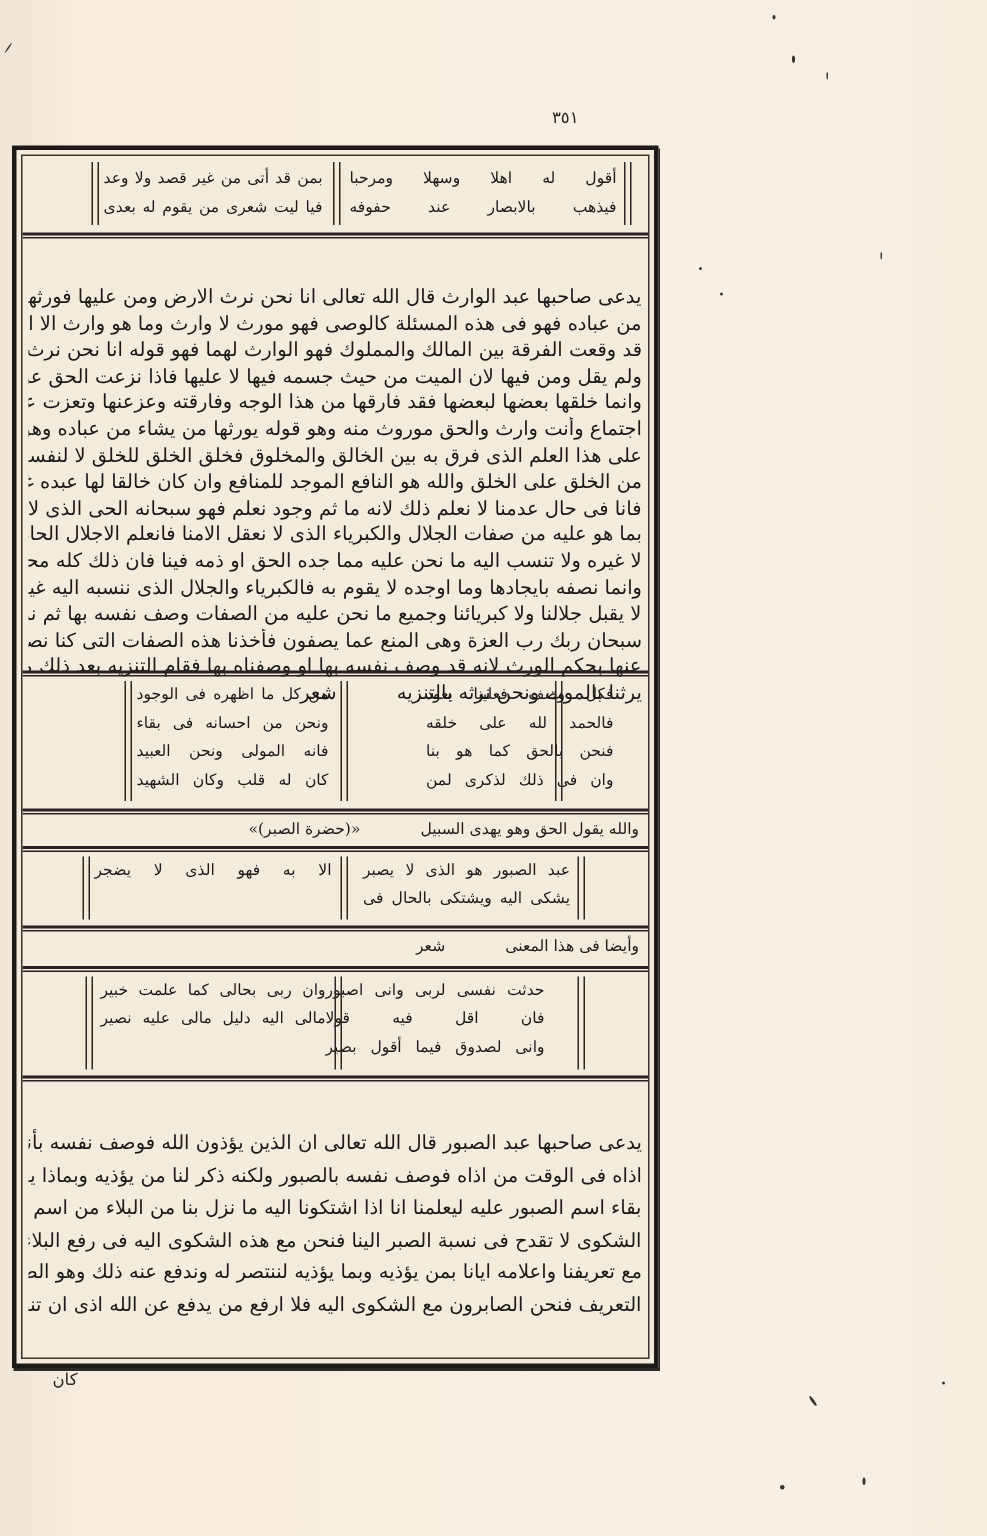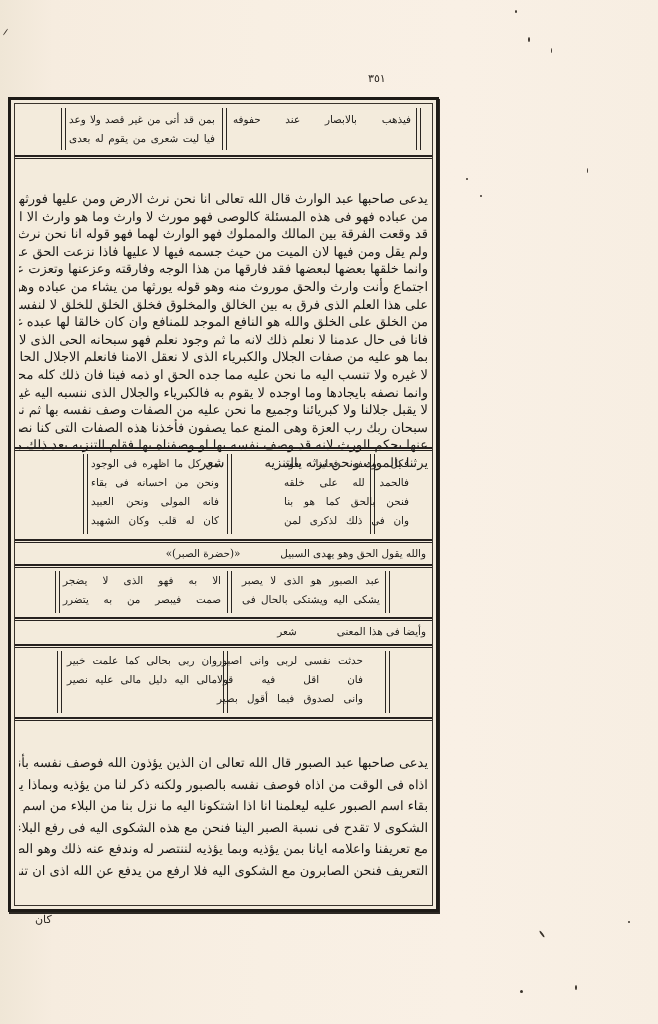--- a/index.html
+++ b/index.html
@@ -58,20 +58,21 @@
 <div class="speck" style="left:628px;top:921px;width:2px;height:2px"></div>
 
 <div class="page-num">٣٥١</div>
 
 <div class="frame">
   <div class="inner">
 
     <div class="verse-box" style="top:0;height:50px;">
       <div class="vbar" style="left:401px;top:4px;height:42px;"></div>
       <div class="vcol" style="left:218px;width:178px;top:6px;">
+        <span class="ln">أقول له اهلا وسهلا ومرحبا</span>
         <span class="ln">فيذهب بالابصار عند حفوفه</span>
       </div>
       <div class="vbar" style="left:207px;top:4px;height:42px;"></div>
       <div class="vcol" style="left:54px;width:146px;top:6px;">
         <span class="ln">بمن قد أتى من غير قصد ولا وعد</span>
         <span class="ln">فيا ليت شعرى من يقوم له بعدى</span>
       </div>
       <div class="vbar" style="left:46px;top:4px;height:42px;"></div>
     </div>
     <div class="rule" style="top:51px;"></div>
@@ -126,21 +127,20 @@
 
     <div class="verse-box" style="top:465px;height:46px;">
       <div class="vbar" style="left:370px;top:2px;height:42px;"></div>
       <div class="vcol" style="left:227px;width:138px;top:2px;">
         <span class="ln">عبد الصبور هو الذى لا يصبر</span>
         <span class="ln">يشكى اليه ويشتكى بالحال فى</span>
       </div>
       <div class="vbar" style="left:212px;top:2px;height:42px;"></div>
       <div class="vcol" style="left:48px;width:158px;top:2px;">
         <span class="ln">الا به فهو الذى لا يضجر</span>
-        <span class="ln">صمت فيبصر من به يتضرر</span>
       </div>
       <div class="vbar" style="left:40px;top:2px;height:42px;"></div>
     </div>
     <div class="rule" style="top:513px;"></div>
 
     <div class="head-line" style="top:518px;display:flex;gap:40px;">
       <span>وأيضا فى هذا المعنى</span>
       <span>شعر</span>
     </div>
     <div class="rule" style="top:540px;"></div>

